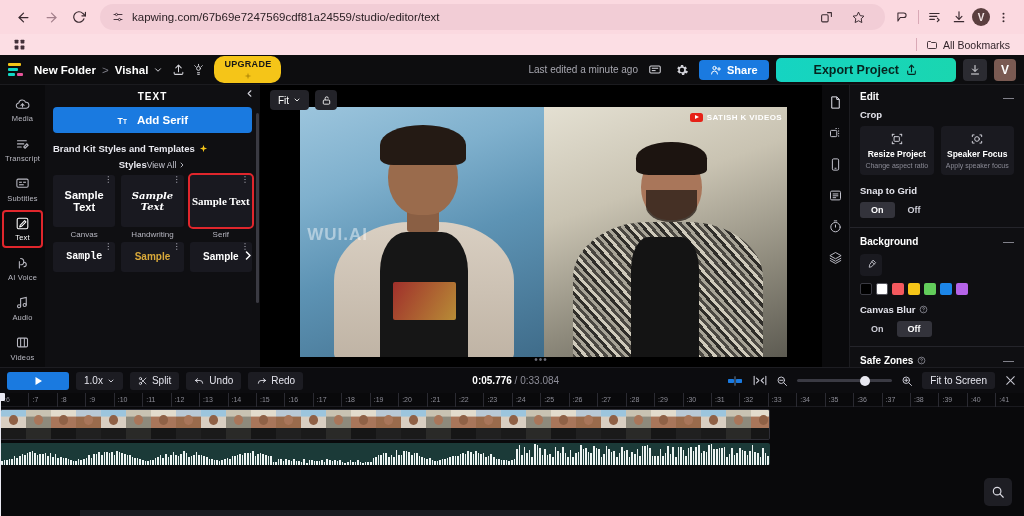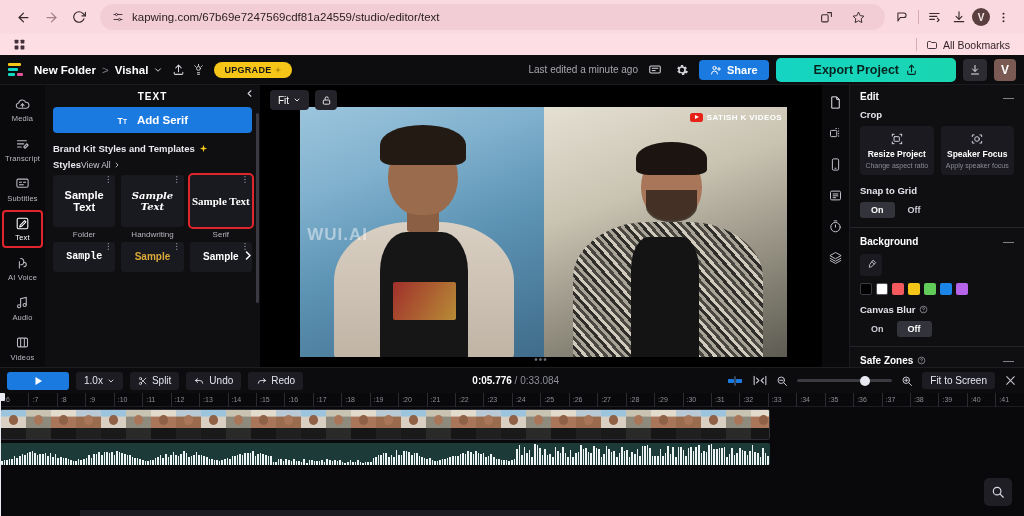--- a/index.html
+++ b/index.html
@@ -63,21 +63,21 @@
     border-bottom: 1px solid #1b1b1f;
   }
   .kap-logo { width: 18px; height: 16px; margin-right: 8px; position: relative; flex:none; }
   .kl-bar { position:absolute; border-radius:1px; }
   .breadcrumb { display:flex; align-items:center; gap:6px; font-size:11.5px; color:#fff; font-weight:600; }
   .bc-sep { color:#7c7c86; font-weight:400; }
   .hdr-icon { width:20px; height:20px; display:flex; align-items:center; justify-content:center; color:#d2d2d8; flex:none; }
   .upgrade-btn {
     background:#f5c518; color:#171717; font-size:9px; font-weight:700;
     padding:3px 10px; border-radius:10px; letter-spacing:.3px;
-    display:flex; align-items:center; gap:3px; margin-left:6px;
+    display:flex; align-items:center; gap:3px; margin-left:6px;flex-direction:column;
   }
   .hdr-right { margin-left:auto; display:flex; align-items:center; gap:7px; }
   .last-edited { font-size:10px; color:#a7a7b0; }
   .share-btn {
     background:#1a7ae0; color:#fff; font-size:11px; font-weight:600;
     padding:4px 11px; border-radius:4px; display:flex; align-items:center; gap:5px;
   }
   .export-btn {
     background: linear-gradient(90deg,#15d4c2,#1ad6b0);
     color:#06241f; font-size:12.5px; font-weight:700;
@@ -124,21 +124,21 @@
     border-radius:4px; display:flex; align-items:center; justify-content:center;
     gap:7px; font-size:11.5px; font-weight:600; margin-bottom:10px;
   }
   .section-title { font-size:9.5px; color:#e8e8ef; font-weight:700; display:flex; align-items:center; gap:4px; margin-bottom:5px;}
   .dropzone {
     height:55px; border:1px dashed #45454f; border-radius:4px;
     background:#141418; display:flex; flex-direction:column;
     align-items:center; justify-content:center; gap:5px; margin-bottom:9px;
   }
   .dz-text { font-size:8px; color:#7e7e89; }
-  .styles-row { display:flex; align-items:center; justify-content:flex-start; margin-bottom:5px;}
+  .styles-row { display:flex; align-items:center; justify-content:center; margin-bottom:5px;}
   .styles-lbl { font-size:9.5px; color:#e8e8ef; font-weight:700; }
   .view-all { font-size:8.5px; color:#c8c8d2; display:flex; align-items:center; gap:2px;}
   .style-grid { display:grid; grid-template-columns:repeat(3,1fr); gap:6px; }
   .style-card {
     height:52px; background:#191920; border-radius:3px; position:relative;
     display:flex; align-items:center; justify-content:center;
   }
   .style-card.selected { outline:2px solid #e0262c; }
   .sc-dots { position:absolute; right:3px; top:1px; color:#c6c6d0; font-size:8px; letter-spacing:0; line-height:7px;}
   .sc-text { color:#fff; font-size:11px; font-weight:800; text-align:center; line-height:1.12; }
@@ -615,21 +615,21 @@
             <polyline points="9 6 15 12 9 18"></polyline>
           </svg>
       </span>
     </div>
     <div class="style-grid">
       <div>
         <div class="style-card">
           <span class="sc-dots">⋮</span>
           <span class="sc-text">Sample Text</span>
         </div>
-        <div class="style-label">Folder</div>
+        <div class="style-label">Canvas</div>
       </div>
       <div>
         <div class="style-card">
           <span class="sc-dots">⋮</span>
           <span class="sc-text script">Sample Text</span>
         </div>
         <div class="style-label">Handwriting</div>
       </div>
       <div>
         <div class="style-card selected">

